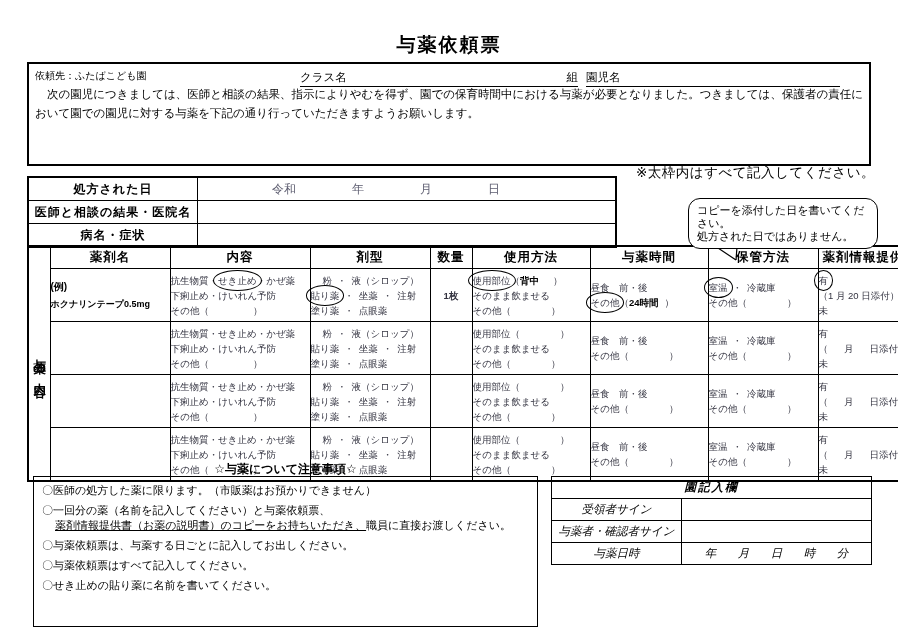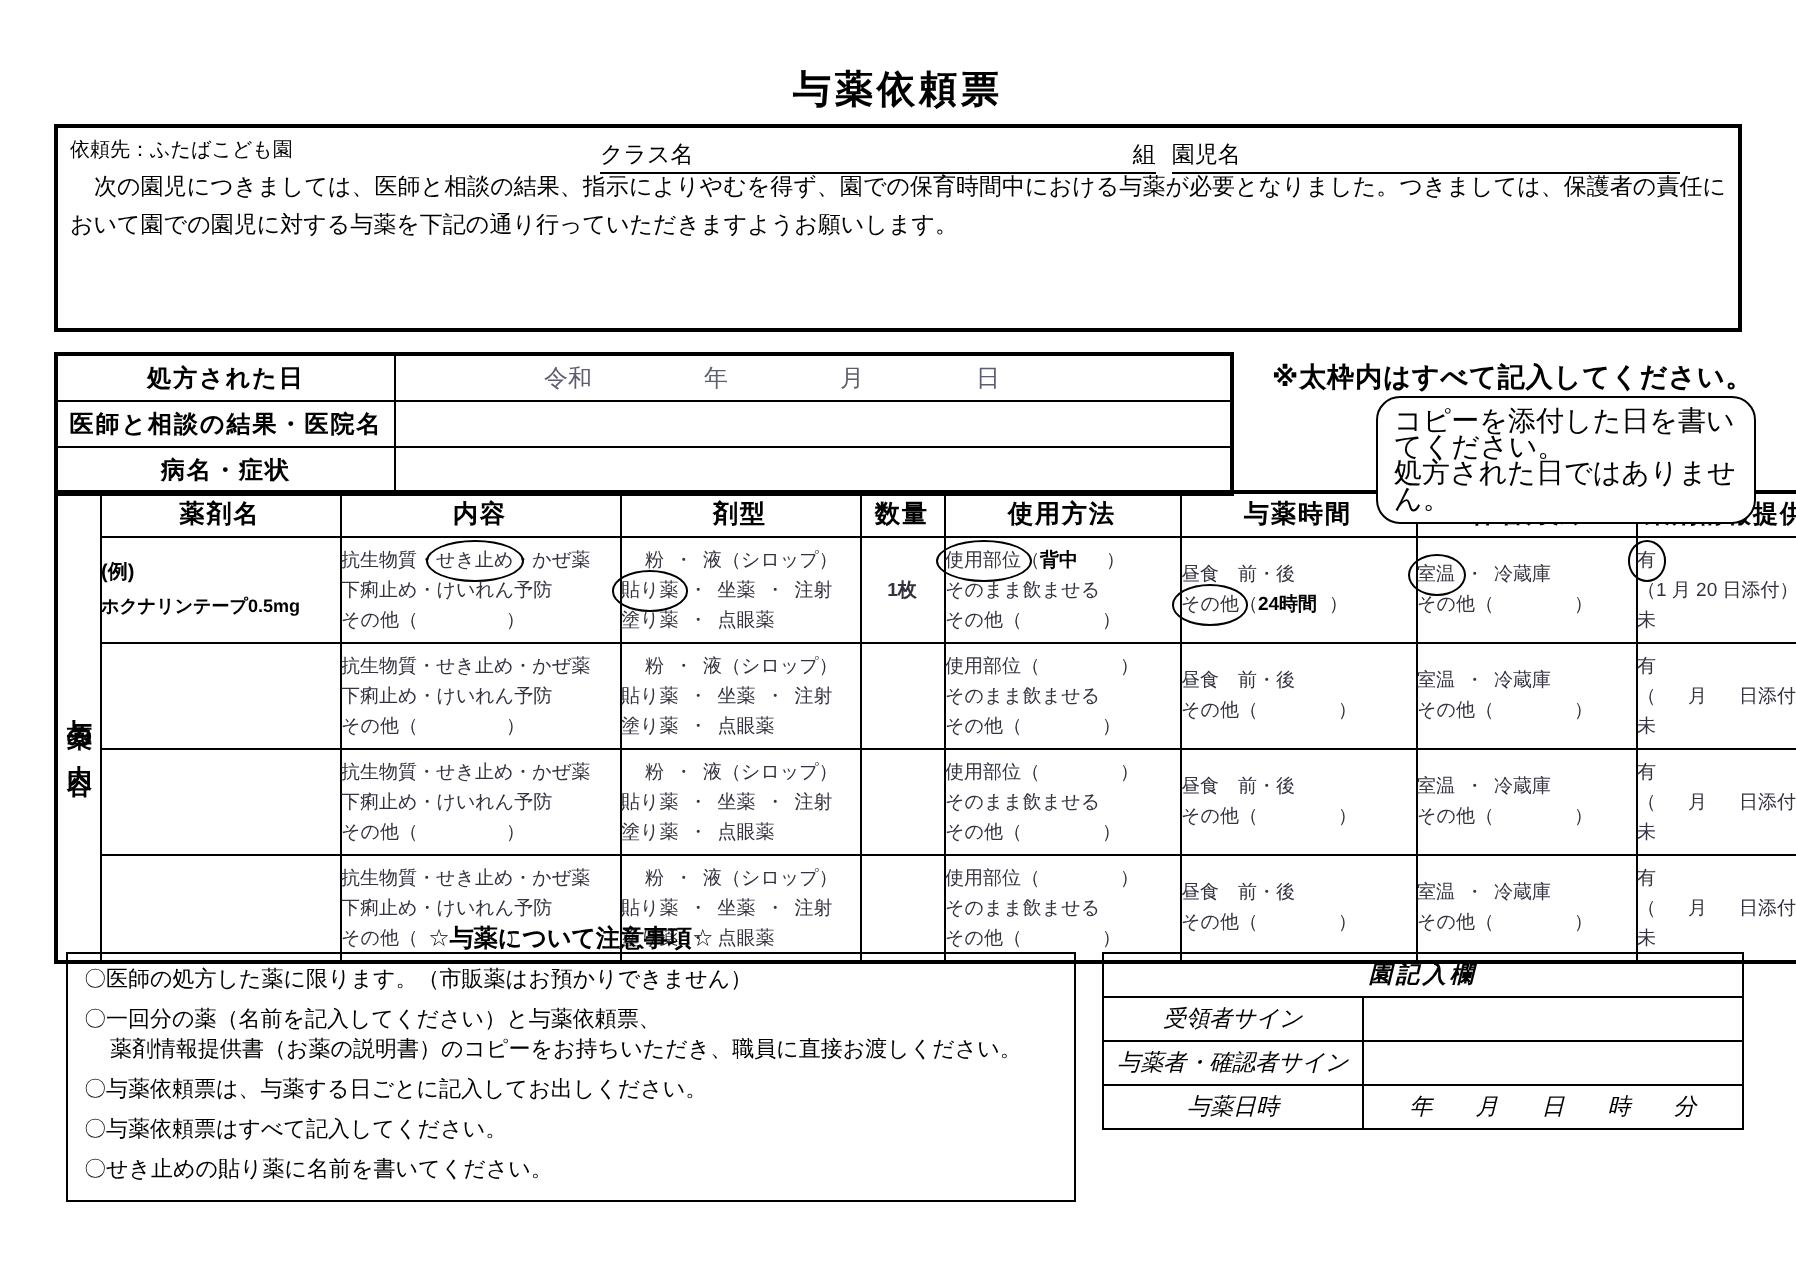--- a/index.html
+++ b/index.html
@@ -119,36 +119,36 @@
     padding-left: 70px;
     gap: 56px;
     font-size: 12px;
     text-align: center;
   }
 
   
   .bold-note {
     position: absolute;
     left: 636px;
-    top: 180px;
+    top: 164px;
     font-size: 13.5px;
-    font-weight: bold;
+    font-weight: normal;
     white-space: nowrap;
     letter-spacing: 0.5px;
   }
   .callout {
     position: absolute;
     left: 688px;
     top: 198px;
     width: 172px;
     border: 1.4px solid #000;
     border-radius: 12px;
     background: #fff;
     padding: 5px 8px;
-    font-size: 14px;
+    font-size: 11px;
     line-height: 13px;
     z-index: 5;
   }
   .leader-svg {
     position: absolute;
     left: 680px;
     top: 230px;
     z-index: 4;
     pointer-events: none;
   }
@@ -245,36 +245,36 @@
     width: 505px;
     text-align: center;
     font-size: 12px;
     font-weight: bold;
   }
   .notes-box {
     position: absolute;
     left: 33px;
     top: 476px;
     width: 505px;
-    height: 125px;
+    height: 151px;
     border: 1.6px solid #000;
     box-sizing: border-box;
     padding: 6px 8px;
   }
   .note-item {
     font-size: 11px;
     line-height: 15px;
     margin-bottom: 5px;
   }
   .note-sub {
     font-size: 11px;
     line-height: 15px;
     padding-left: 13px;
   }
-  .ul { }
+  .ul { text-decoration: underline; }
 
   
   .school-table {
     position: absolute;
     left: 551px;
     top: 476px;
     width: 320px;
     border-collapse: collapse;
     table-layout: fixed;
     border: 1.6px solid #000;

